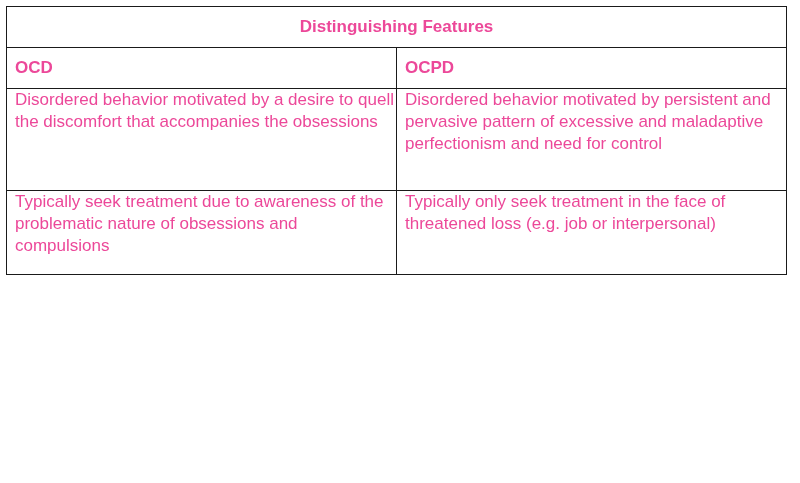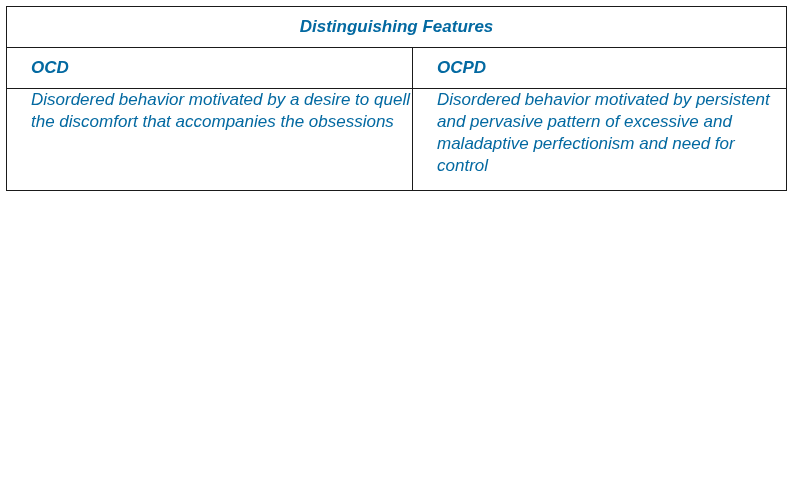--- a/index.html
+++ b/index.html
@@ -3,30 +3,29 @@
   <meta charset="utf-8">
   <style>
     html, body { margin: 0; padding: 0; background: #ffffff; }
     body { width: 800px; height: 483px; position: relative; overflow: hidden; }
     table.features {
       position: absolute;
       left: 6px; top: 6px;
       width: 781px;
       border-collapse: collapse;
       font-family: "Liberation Sans", sans-serif;
-      color: #0369a1;
+      color: #ec4899;
       font-size: 17px;
       line-height: 22px;
-      font-style: italic;
     }
     table.features td, table.features th {
       border: 1.5px solid #1a1a1a;
       vertical-align: top;
       text-align: left;
-      padding: 0 0 0 24px;
+      padding: 0 0 0 8px;
     }
     th.title-cell {
       text-align: center !important;
       font-weight: bold;
       height: 40px;
       vertical-align: middle !important;
       padding: 0 !important;
     }
     th.col-head {
       font-weight: bold;
@@ -53,14 +52,18 @@
     <tr>
       <th class="col-head">OCD</th>
       <th class="col-head">OCPD</th>
     </tr>
   </thead>
   <tbody>
     <tr class="r1">
       <td class="c left">Disordered behavior motivated by a desire to quell the discomfort that accompanies the obsessions</td>
       <td class="c">Disordered behavior motivated by persistent and pervasive pattern of excessive and maladaptive perfectionism and need for control</td>
     </tr>
+    <tr class="r5">
+      <td class="c left">Typically seek treatment due to awareness of the problematic nature of obsessions and compulsions</td>
+      <td class="c">Typically only seek treatment in the face of threatened loss (e.g. job or interpersonal)</td>
+    </tr>
   </tbody>
 </table>
 
 </body></html>

